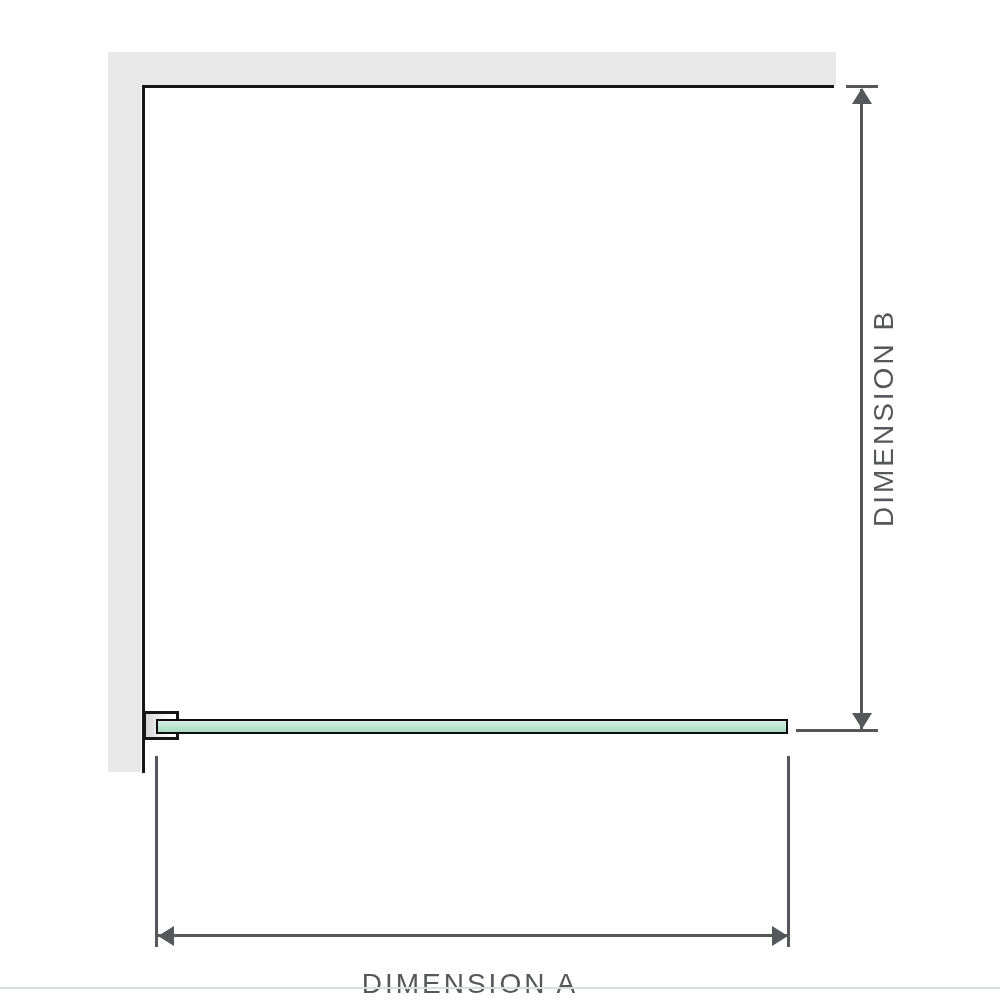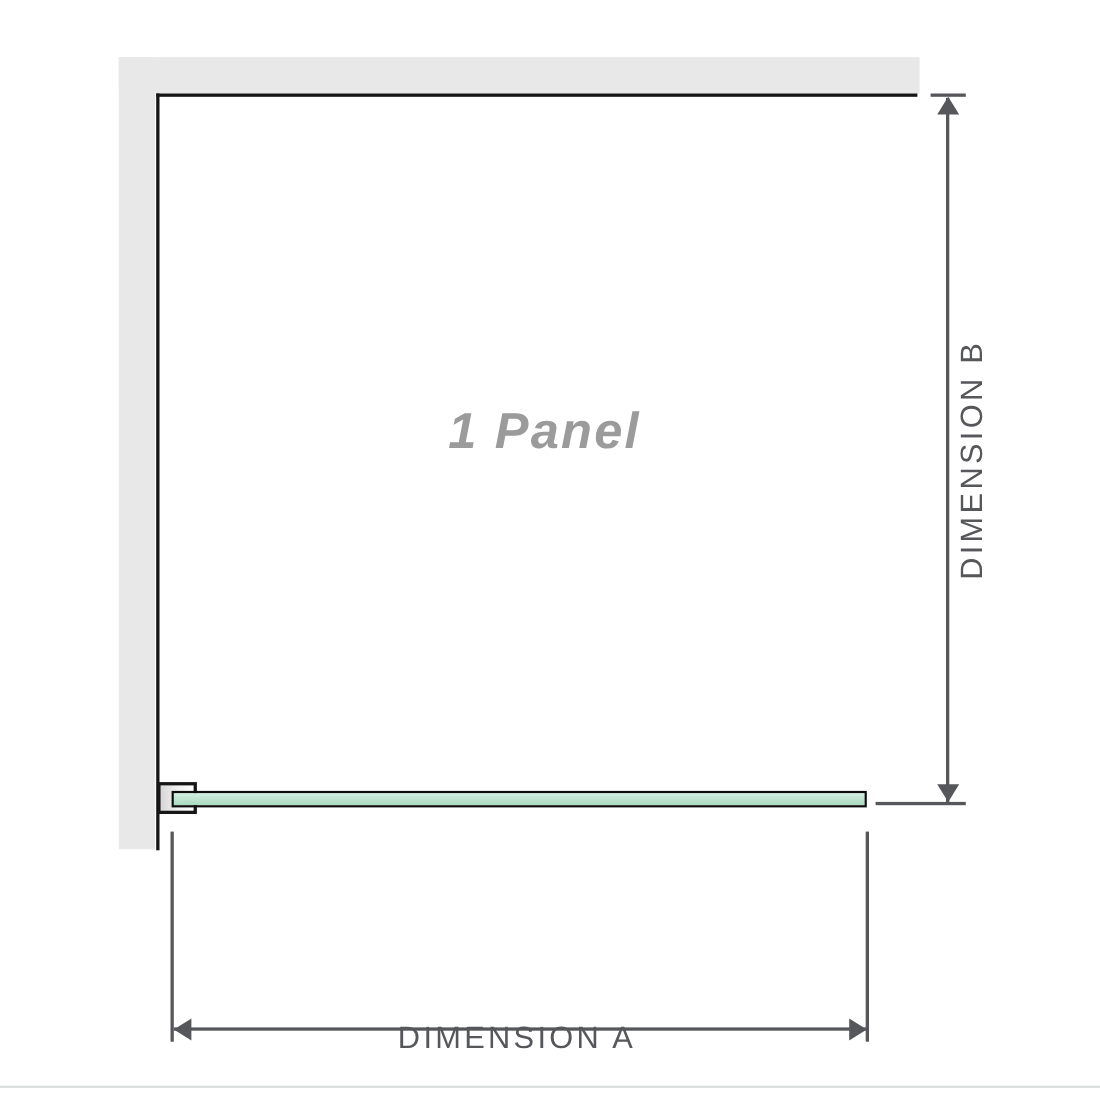--- a/index.html
+++ b/index.html
@@ -106,21 +106,21 @@
     letter-spacing: 3px;
     text-align: center;
     white-space: nowrap;
   }
   .dim-label-b {
     left: 734px; top: 396px; width: 300px; height: 44px;
     line-height: 44px;
     transform: rotate(-90deg);
   }
   .dim-label-a {
-    left: 305px; top: 928px; width: 330px; height: 32px;
+    left: 305px; top: 968px; width: 330px; height: 32px;
     line-height: 32px;
   }
 
   
   .baseline {
     position: absolute;
     left: 0; top: 987px; width: 1000px; height: 2px;
     background: var(--divider, #d9dddc);
   }
 </style>
@@ -128,21 +128,20 @@
 <body>
 
 <div class="canvas">
 
   <div class="wall wall-top"></div>
   <div class="wall wall-left"></div>
 
   <div class="outline outline-top"></div>
   <div class="outline outline-left"></div>
 
-  <div class="panel-label">1 Panel</div>
 
   <div class="bracket"></div>
   <div class="glass"></div>
 
   <div class="dim dim-line-v"></div>
   <div class="dim cap-top"></div>
   <div class="dim cap-bottom"></div>
   <div class="arrow arrow-up"></div>
   <div class="arrow arrow-down"></div>
   <div class="dim-label dim-label-b">DIMENSION B</div>

